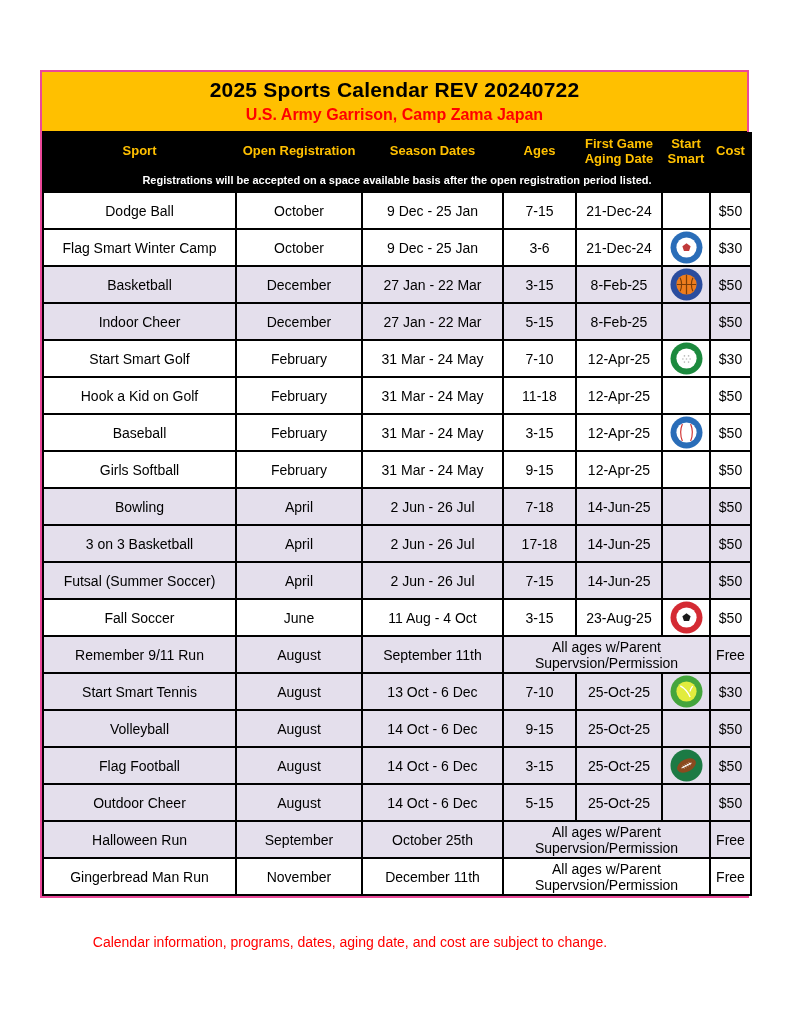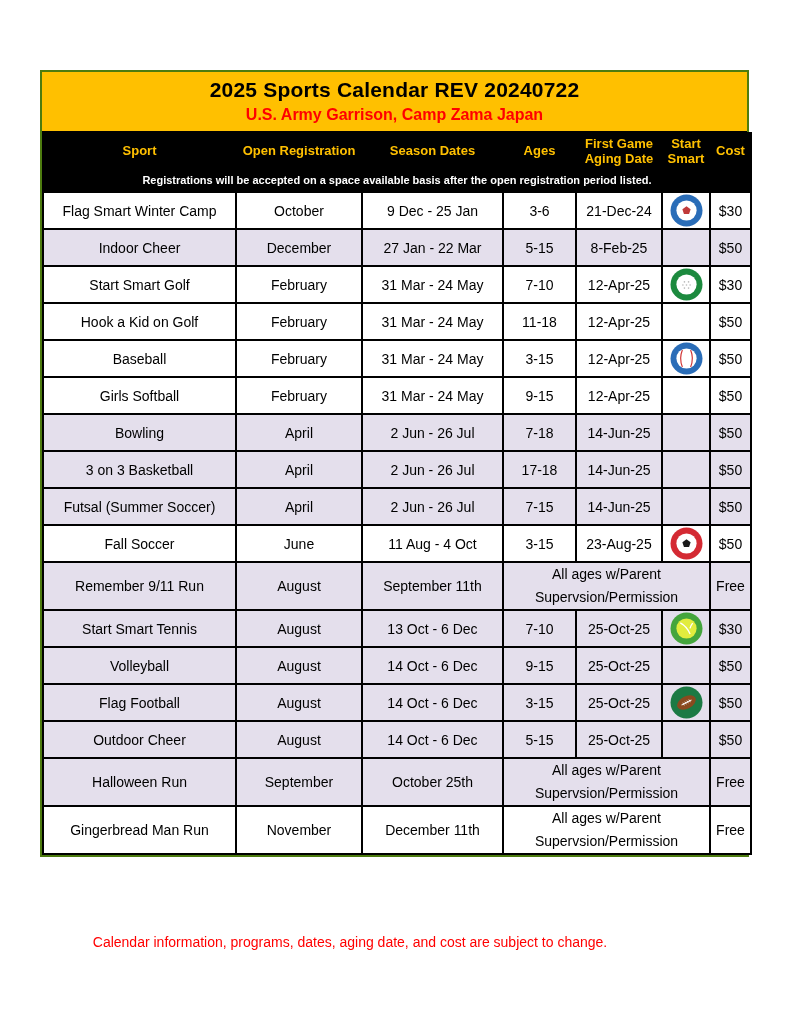--- a/index.html
+++ b/index.html
@@ -16,21 +16,21 @@
     width: 791px;
     height: 1024px;
     background: #ffffff;
     overflow: hidden;
   }
   .calendar-wrap {
     position: absolute;
     left: 40px;
     top: 70px;
     width: 709px;
-    border: 2px solid #4d7c0f;
+    border: 2px solid #ec4899;
     box-sizing: border-box;
     background: #ffffff;
   }
   .gold-band {
     background: #FFC000;
     text-align: center;
     padding: 5px 0 4px 0;
     border-bottom: 1px solid #000;
   }
   .gold-band .title {
@@ -81,21 +81,21 @@
     line-height: 15px;
   }
   tbody td {
     background: #ffffff;
     font-size: 14px;
     color: #000000;
     height: 35px;
     line-height: 16px;
   }
   tbody tr.shaded td { background: #E4DFEC; }
-  td.merged-cell { font-size: 14px; line-height: 23px; padding: 0 6px; }
+  td.merged-cell { font-size: 14px; line-height: 16px; padding: 0 6px; }
   td.badge-cell { vertical-align: middle; }
   .badge {
     display: inline-block;
     width: 33px;
     height: 33px;
     vertical-align: middle;
     line-height: 0;
   }
   .footer-note {
     position: absolute;
@@ -138,31 +138,54 @@
             <th class="col-head">Start
 Smart</th>
             <th class="col-head">Cost</th>
           </tr>
         <tr>
           <th class="note-cell" colspan="7">Registrations will be accepted on a space available basis after the open registration period listed.</th>
         </tr>
       </thead>
       <tbody id="cal-body">
           <tr>
+            <td>Dodge Ball</td>
+            <td>October</td>
+            <td>9 Dec - 25 Jan</td>
+            <td>7-15</td>
+            <td>21-Dec-24</td>
+            <td class="badge-cell"></td>
+            <td>$50</td>
+          </tr>
+          <tr>
             <td>Flag Smart Winter Camp</td>
             <td>October</td>
             <td>9 Dec - 25 Jan</td>
             <td>3-6</td>
             <td>21-Dec-24</td>
             <td class="badge-cell"><span class="badge" title="Start Smart"><svg viewBox="0 0 32 32" width="33" height="33">
                   <circle cx="16" cy="16" r="15.5" fill="#2a6db8"></circle>
                   <circle cx="16" cy="16" r="9.8" fill="#ffffff"></circle>
                   <polygon points="16,11.8 20,14.7 18.5,19.4 13.5,19.4 12,14.7" fill="#c03a3a"></polygon>
                 </svg></span></td>
             <td>$30</td>
+          </tr>
+          <tr class="shaded">
+            <td>Basketball</td>
+            <td>December</td>
+            <td>27 Jan - 22 Mar</td>
+            <td>3-15</td>
+            <td>8-Feb-25</td>
+            <td class="badge-cell"><span class="badge" title="Start Smart Basketball"><svg viewBox="0 0 32 32" width="33" height="33">
+                  <circle cx="16" cy="16" r="15.5" fill="#2b4d9e"></circle>
+                  <circle cx="16" cy="16" r="9.8" fill="#ee7d1e"></circle>
+                  <path d="M16 6.6 V25.4 M6.6 16 H25.4" stroke="#7c3d08" stroke-width="1.2" fill="none"></path>
+                  <path d="M9.8 9.5 q3 6.5 0 13 M22.2 9.5 q-3 6.5 0 13" stroke="#7c3d08" stroke-width="1.1" fill="none"></path>
+                </svg></span></td>
+            <td>$50</td>
           </tr>
           <tr class="shaded">
             <td>Indoor Cheer</td>
             <td>December</td>
             <td>27 Jan - 22 Mar</td>
             <td>5-15</td>
             <td>8-Feb-25</td>
             <td class="badge-cell"></td>
             <td>$50</td>
           </tr>

